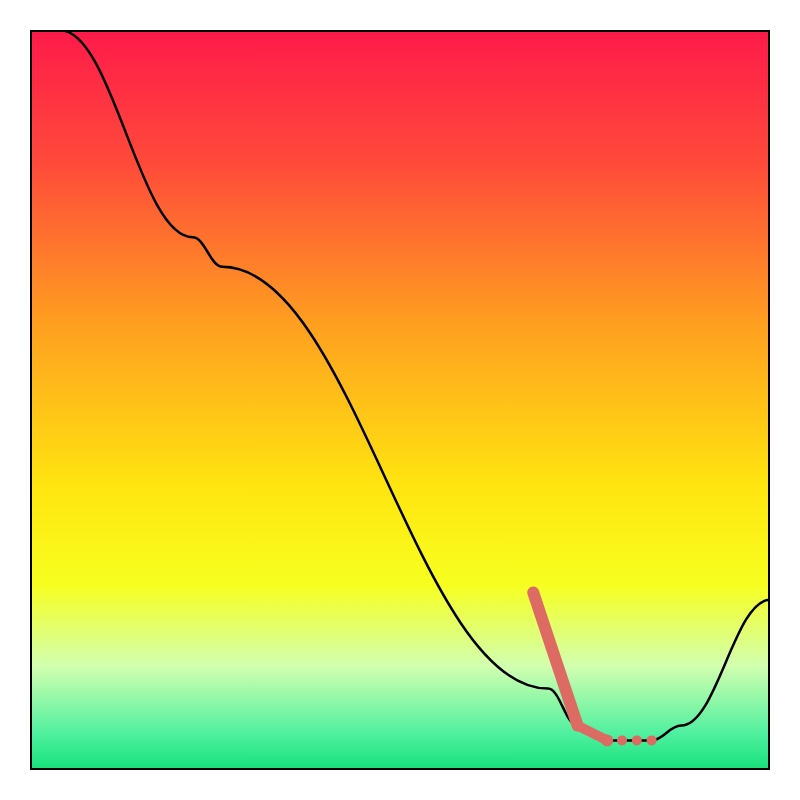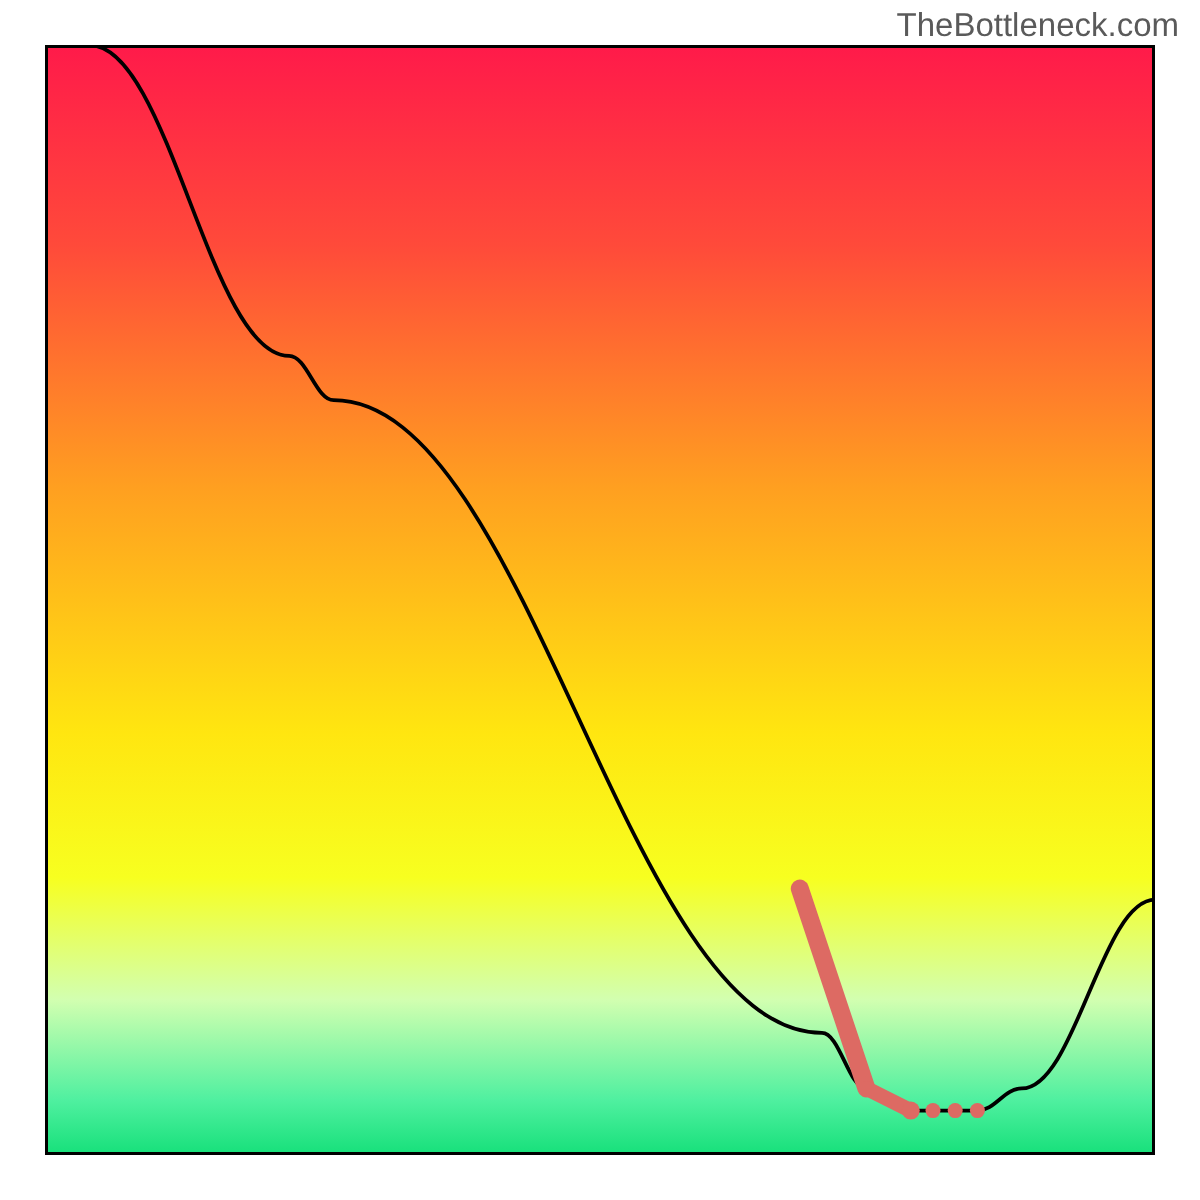--- a/index.html
+++ b/index.html
@@ -32,21 +32,20 @@
     left: 30px;
     top: 30px;
     width: 740px;
     height: 740px;
   }
 </style>
 </head>
 <body>
 
 <div class="chart-container">
-  <div class="watermark">TheBottleneck.com</div>
 
   <svg class="plot" viewBox="0 0 740 740" preserveAspectRatio="none">
     <defs>
       <linearGradient id="bg-grad" x1="0" y1="0" x2="0" y2="1">
           <stop offset="0%" stop-color="#ff1a4a"></stop>
           <stop offset="18%" stop-color="#ff4a3a"></stop>
           <stop offset="40%" stop-color="#ffa020"></stop>
           <stop offset="62%" stop-color="#ffe610"></stop>
           <stop offset="75%" stop-color="#f7ff20"></stop>
           <stop offset="86%" stop-color="#d2ffb0"></stop>

